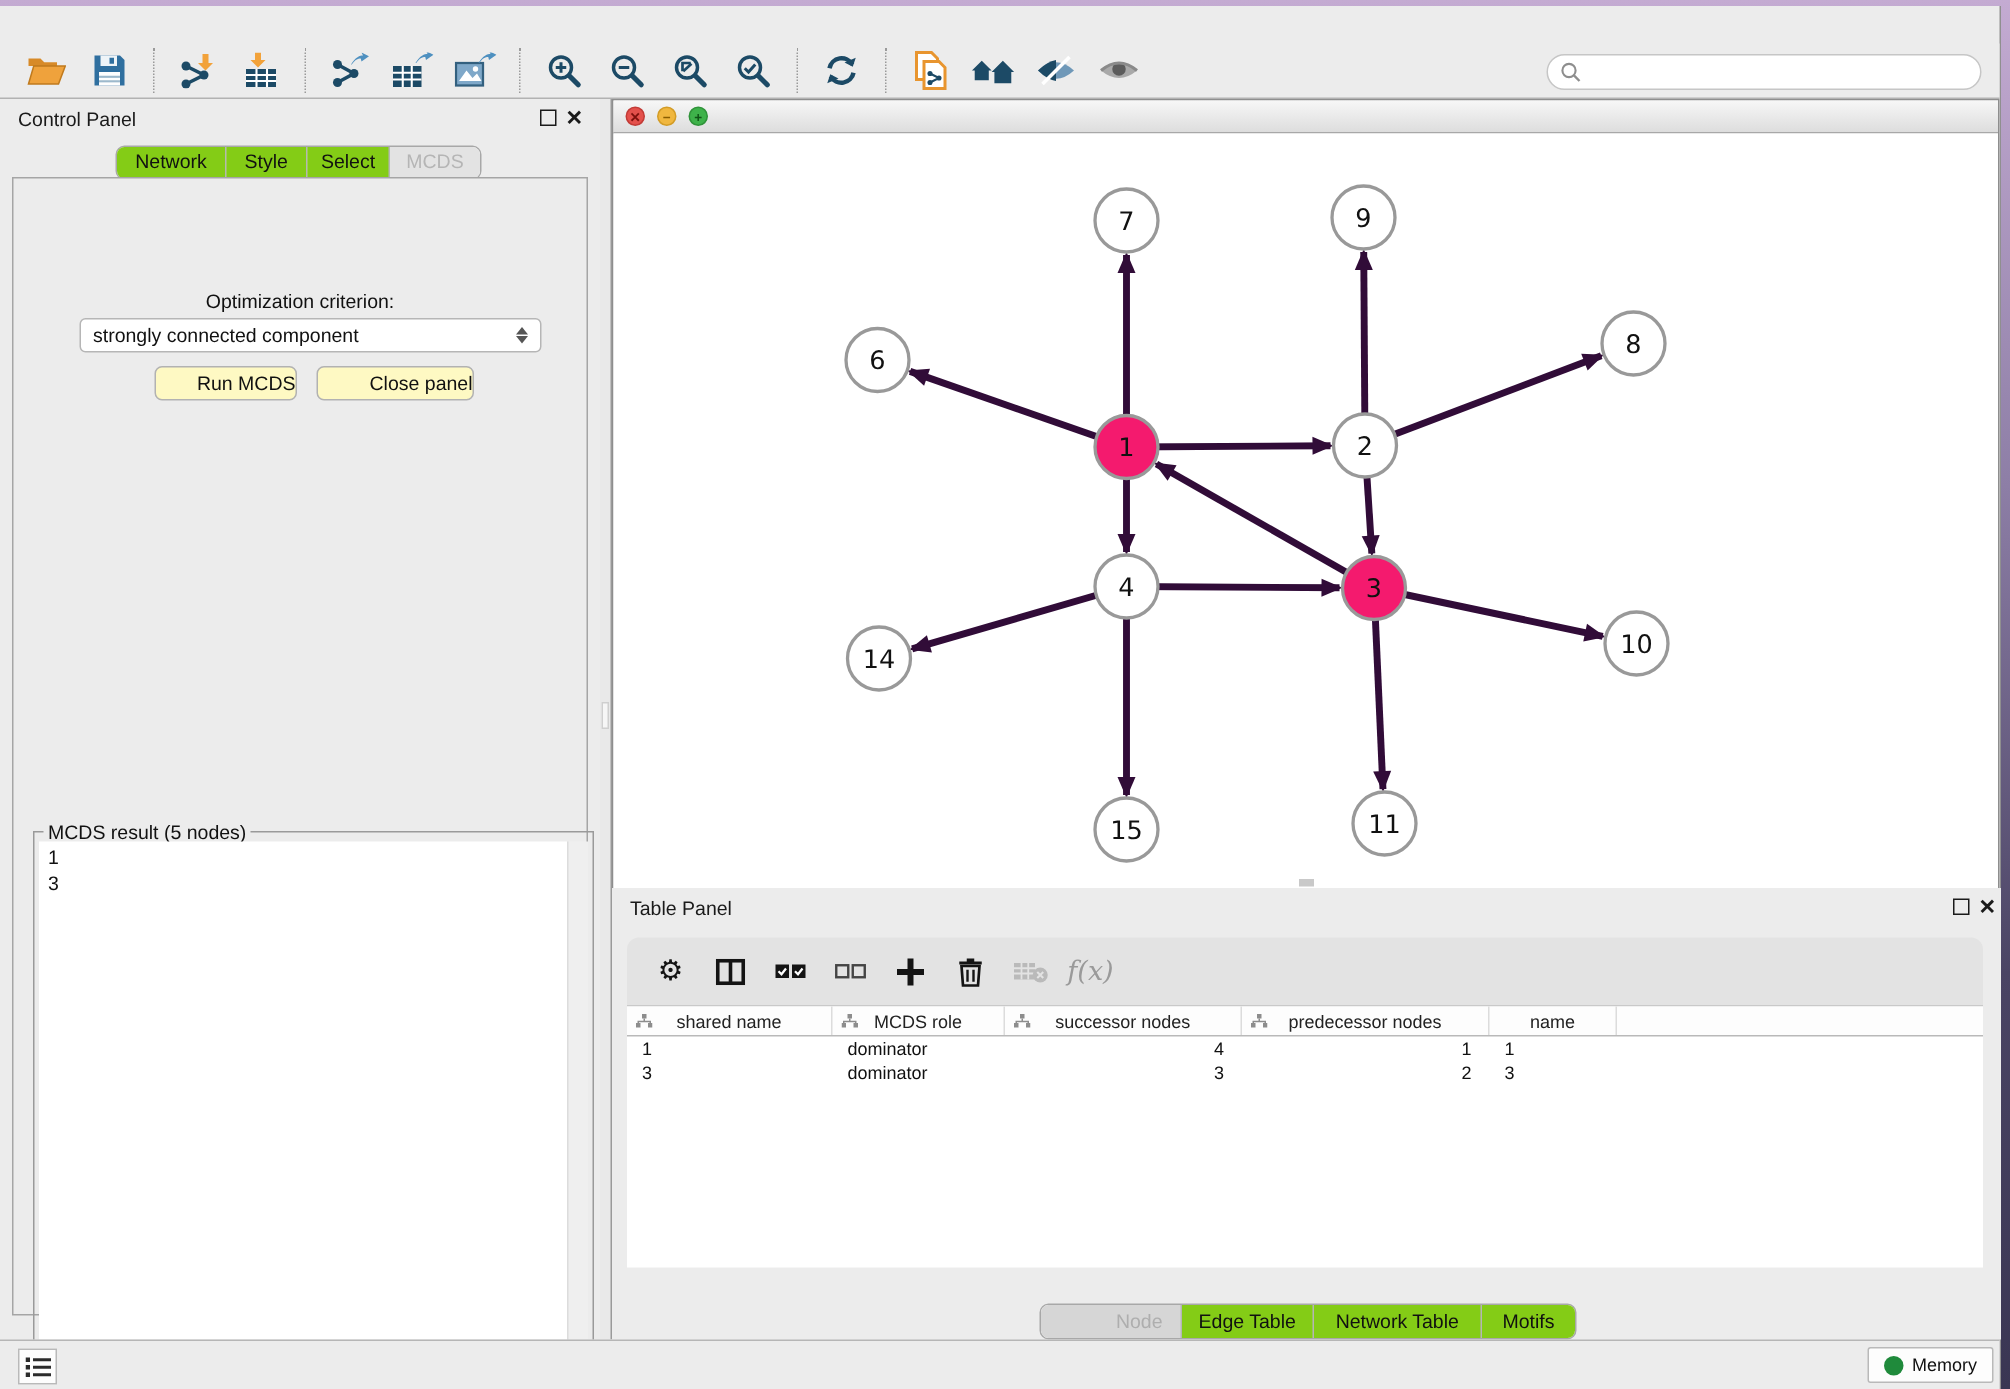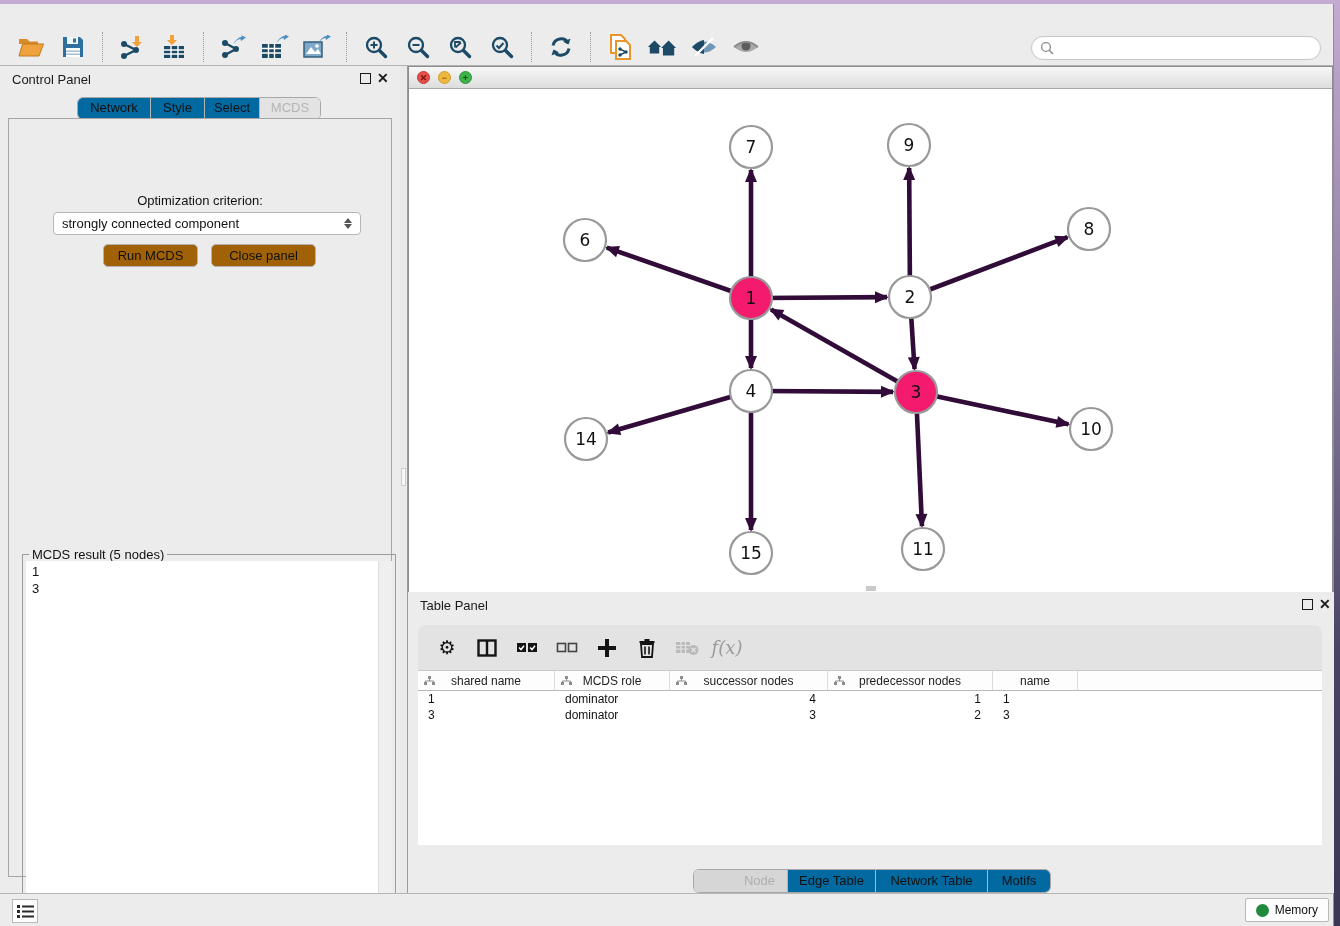--- a/index.html
+++ b/index.html
@@ -30,40 +30,40 @@
     background:#fff; border:1px solid #c6c6c6; border-radius:12px; display:flex; align-items:center; padding-left:8px; }
   .search-wrap input { border:none; outline:none; flex:1; font-size:12px; background:transparent;
     font-family:"Liberation Sans",sans-serif; }
   
   .control-panel { position:absolute; left:0; top:62px; width:400px; height:827px; background:#ececec; }
   .panel-header { position:absolute; left:0; top:0; width:100%; height:26px; }
   .panel-header .ph-title { position:absolute; left:12px; top:6px; font-size:13px; color:#1a1a1a; }
   .ph-float { position:absolute; top:7px; width:11px; height:11px; border:1.5px solid #1a1a1a; background:transparent; }
   .ph-close { position:absolute; top:4px; font-size:14px; font-weight:bold; color:#1a1a1a; line-height:16px; }
   .seg-tabs { position:absolute; display:flex; border:1px solid #a8a8a8; border-radius:6px; overflow:hidden; background:#fff; }
-  .seg-tab { height:21px; line-height:20px; text-align:center; font-size:13px; background:#0369a1; color:#111;
+  .seg-tab { height:21px; line-height:20px; text-align:center; font-size:13px; background:#84cc16; color:#111;
     border-right:1px solid #b5b5b5; padding:0 2px; }
   .seg-tab:last-child { border-right:none; }
   .seg-tab.disabled-active { background:#e3e3e3; color:#b5b5b5; }
   .cp-tabs { left:77px; top:31px; }
   .cp-tabs .seg-tab:nth-child(1){ width:73px; }
   .cp-tabs .seg-tab:nth-child(2){ width:54px; }
   .cp-tabs .seg-tab:nth-child(3){ width:55px; }
   .cp-tabs .seg-tab:nth-child(4){ width:60px; }
   .cp-box { position:absolute; left:8px; top:52px; width:384px; height:759px;
     border:1px solid #a5a5a5; background:#ececec; }
   .opt-label { position:absolute; left:0; width:100%; top:74px; text-align:center; font-size:13px; }
   .opt-select { position:absolute; left:44px; top:93px; width:308px; height:23px; background:#fff;
     border:1px solid #b6b6b6; border-radius:4px; display:flex; align-items:center; padding:0 8px; font-size:13px; }
   .opt-select .stepper { margin-left:auto; display:flex; flex-direction:column; align-items:center; gap:1px; }
   .opt-select .stepper i { width:0; height:0; border-left:4px solid transparent; border-right:4px solid transparent; }
   .opt-select .stepper i.up { border-bottom:5px solid #555; }
   .opt-select .stepper i.down { border-top:5px solid #555; }
-  .cp-btn { position:absolute; top:125px; height:23px; background:#a16207; border:1px solid #b2b2b2;
-    border-radius:5px; font-size:13px; font-family:"Liberation Sans",sans-serif; color:#111; }
+  .cp-btn { position:absolute; top:125px; height:23px; background:#fef9c3; border:1px solid #b2b2b2;
+    border-radius:5px; font-size:13px; font-family:"Liberation Sans",sans-serif; color:#111;text-align:right; }
   .btn-run { left:94px; width:95px; }
   .btn-close { left:202px; width:105px; }
   .result-box { position:absolute; left:13px; top:435px; width:374px; height:376px;
     border:1px solid #9a9a9a; }
   .result-legend { position:absolute; left:6px; top:-8px; background:#ececec; padding:0 3px; font-size:13px; }
   .result-text { position:absolute; left:3px; top:6px; right:17px; bottom:3px; background:#fff;
     font-size:13px; line-height:17px; padding:2px 6px; white-space:pre; overflow:hidden; }
   .result-scrollbar { position:absolute; top:6px; right:3px; bottom:3px; width:14px; background:#efefef;
     border-left:1px solid #dcdcdc; }
   

